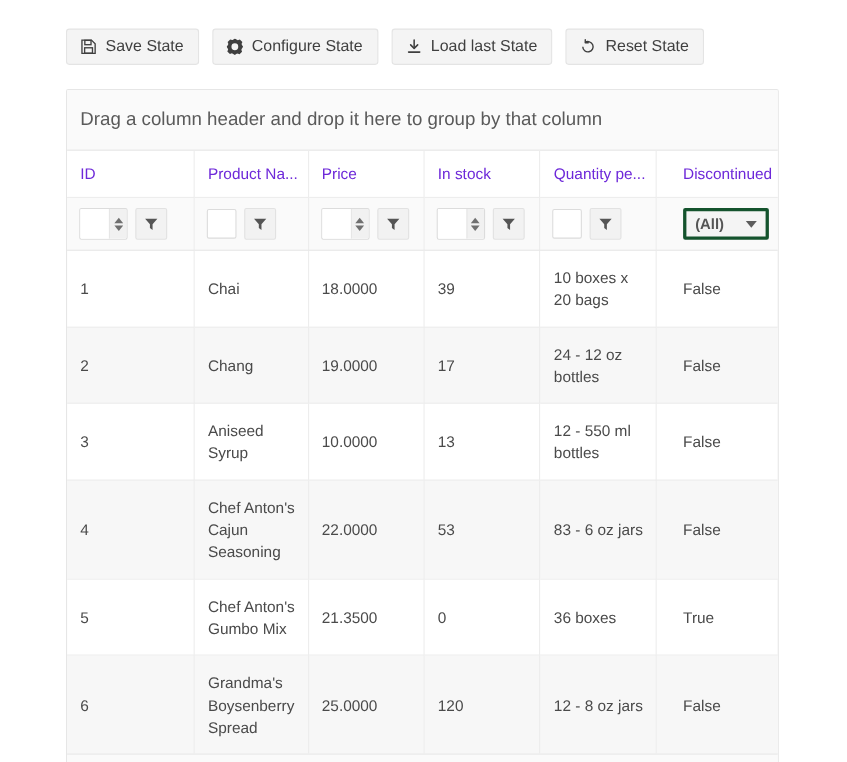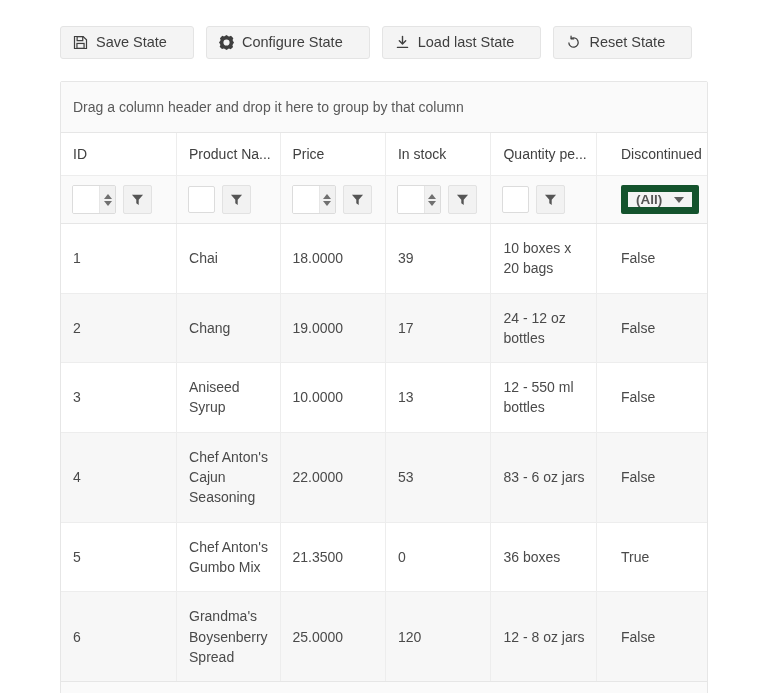--- a/index.html
+++ b/index.html
@@ -24,21 +24,21 @@
     padding-left: 60px;
     margin-bottom: 22px;
   }
   .tb-btn {
     display: inline-flex;
     align-items: center;
     gap: 8px;
     background: #f4f4f4;
     border: 1px solid #e4e4e4;
     border-radius: 3px;
-    padding: 8px 26px 8px 12px;
+    padding: 8px 13px 8px 12px;
     font-size: 14.5px;
     color: #3f3f3f;
     line-height: 1;
     cursor: pointer;
     white-space: nowrap;
   }
   .tb-ico {
     width: 15px;
     height: 15px;
     display: inline-flex;
@@ -55,21 +55,21 @@
     border: 1px solid #e6e6e6;
     border-radius: 2px;
     background: #ffffff;
     box-sizing: border-box;
   }
 
   .group-panel {
     background: #fafafa;
     border-bottom: 1px solid #e6e6e6;
     color: #5a5a5a;
-    font-size: 14px;
+    font-size: 17px;
     padding: 17px 0 17px 12px;
   }
 
   table.gridtable {
     width: 100%;
     border-collapse: collapse;
     table-layout: fixed;
     font-size: 14px;
   }
   table.gridtable th,
@@ -77,21 +77,21 @@
     border-right: 1px solid #ededed;
     text-align: left;
     vertical-align: middle;
     box-sizing: border-box;
   }
   table.gridtable th:last-child,
   table.gridtable td:last-child { border-right: none; padding-left: 24px; }
 
   thead th.colhead {
     background: #ffffff;
-    color: #404040;
+    color: #6d28d9;
     font-weight: normal;
     padding: 13px 0 13px 12px;
     border-bottom: 1px solid #ededed;
     white-space: nowrap;
     overflow: hidden;
     text-overflow: ellipsis;
   }
   thead tr.filter-row th {
     background: #fafafa;
     border-bottom: 1px solid #e6e6e6;
@@ -168,21 +168,21 @@
     padding: 0;
   }
 
   .dropdown {
     display: inline-flex;
     align-items: center;
     justify-content: space-between;
     width: 78px;
     height: 29px;
     background: #f4f4f4;
-    border: 7px solid #14532d;
+    border: 3px solid #14532d;
     border-radius: 2px;
     padding: 0 8px;
     box-sizing: border-box;
     color: #555555;
     font-size: 13.5px;
     cursor: pointer;
   }
   .dd-caret {
     width: 0; height: 0;
     border-left: 5px solid transparent;

